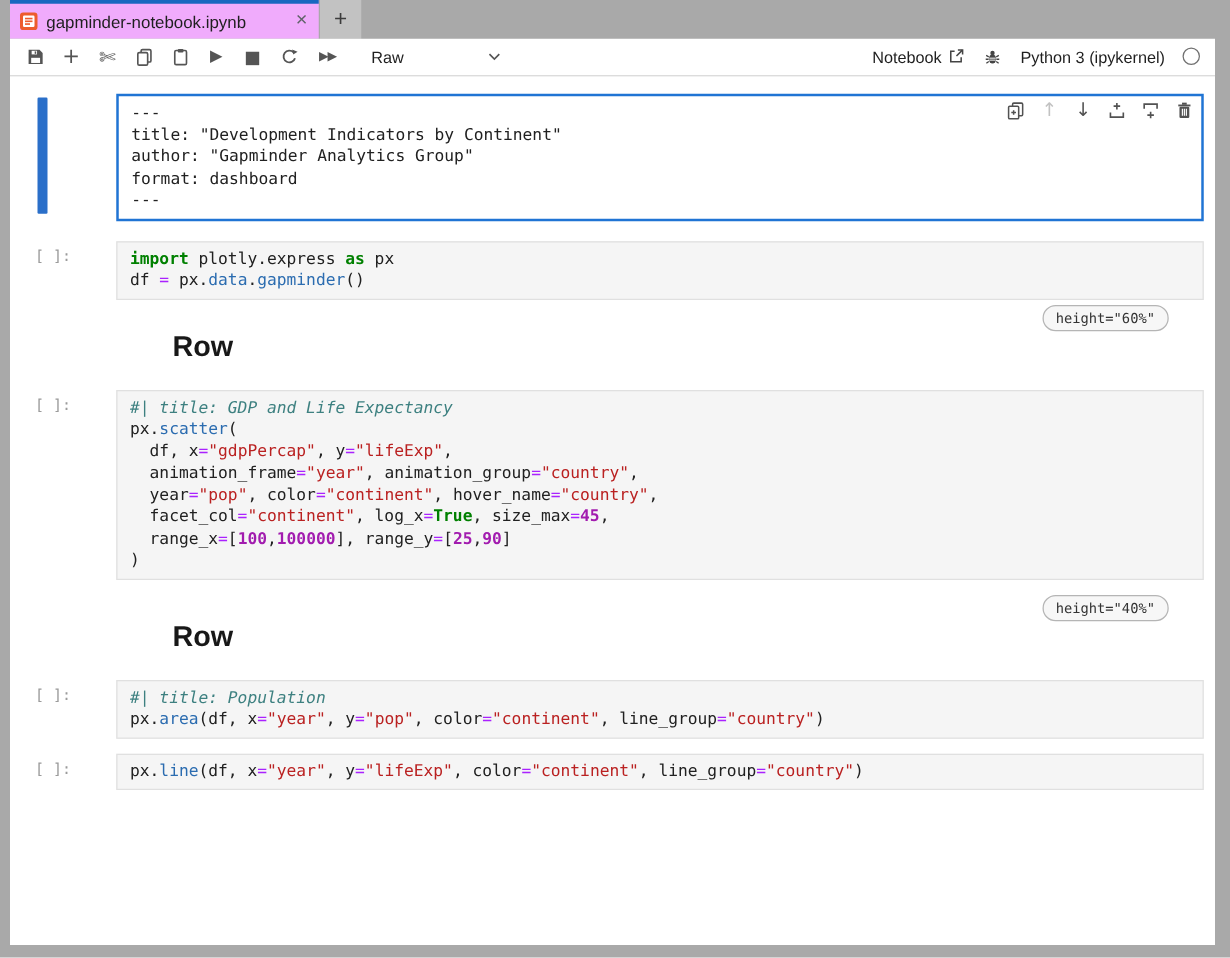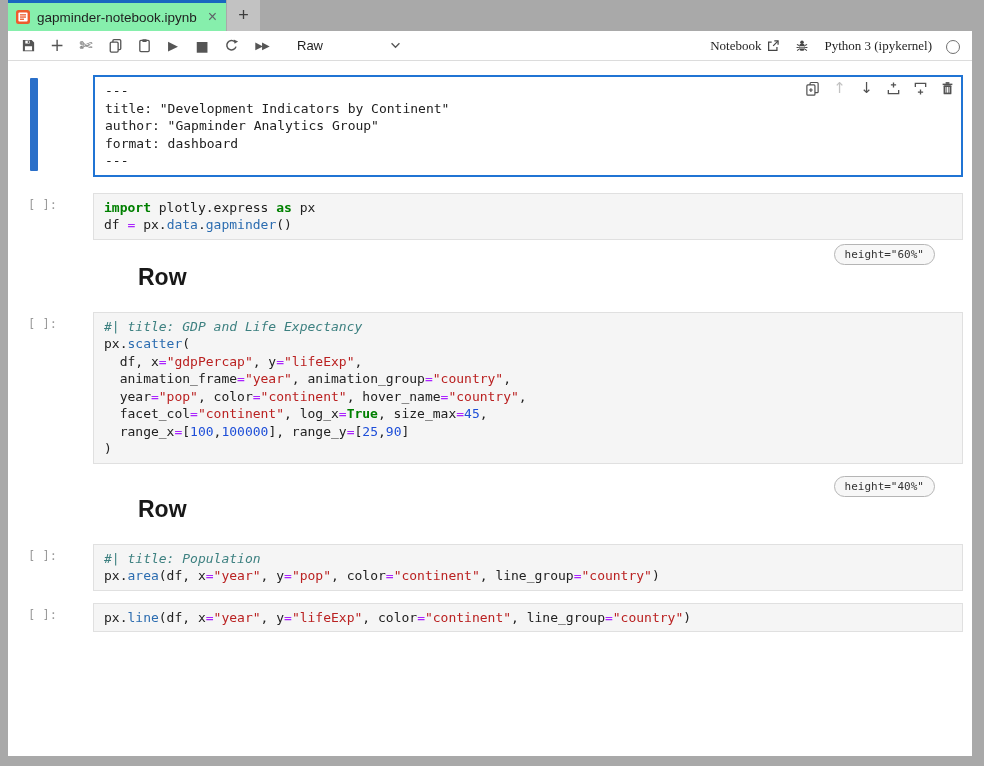--- a/index.html
+++ b/index.html
@@ -7,21 +7,21 @@
   body {
     width:984px; height:766px; background:#a9a9a9; position:relative;
     font-family:"Liberation Sans", sans-serif; overflow:hidden;
   }
   .window { position:absolute; left:8px; top:0; width:964px; bottom:10px;
             display:flex; flex-direction:column; }
 
   
   .tabbar { height:31px; display:flex; align-items:stretch; background:#a9a9a9; flex:0 0 auto; }
   .tab.active {
-    width:218px; background:#86efac; border-top:3px solid #1867c0;
+    width:247px; background:#f0abfc; border-top:3px solid #1867c0;
     display:flex; align-items:center; padding:0 7px; gap:6px;
   }
   .tab-title { font-size:13.5px; color:#1f1f1f; white-space:nowrap; flex:1; }
   .tab-close { font-size:16px; color:#5f6368; line-height:1; cursor:pointer; padding:0 2px; }
   .tab.new {
     width:33px; margin-left:1px; background:#c2c2c2; color:#3c3c3c;
     display:flex; align-items:center; justify-content:center;
     font-size:18px; font-weight:400; cursor:pointer;
   }
   .nbicon { width:16px; height:16px; flex:0 0 auto; display:flex; }
@@ -31,21 +31,21 @@
     height:30px; background:#fff; border-bottom:1px solid #dcdcdc;
     display:flex; align-items:center; padding:0 12px; flex:0 0 auto;
   }
   .tbtn { width:16px; height:16px; margin-right:13px; display:flex; align-items:center;
           justify-content:center; color:#555; cursor:pointer; flex:0 0 auto; }
   .tbtn svg { display:block; }
   .glyph { font-size:15px; line-height:1; color:#555; font-family:"DejaVu Sans", sans-serif; }
   .celltype { display:flex; align-items:center; width:104px; margin-left:12px;
               cursor:pointer; justify-content:space-between;gap:45px; }
   .celltype span { font-size:13px; color:#1f1f1f; }
-  .tb-right { margin-left:auto; display:flex; align-items:flex-end; gap:14px;font-family:Liberation Serif, serif; }
+  .tb-right { margin-left:auto; display:flex; align-items:flex-start; gap:14px; }
   .tb-right .label { font-size:13px; color:#1f1f1f; }
   .kernel-circle { width:14px; height:14px; border:1.6px solid #707070; border-radius:50%; }
   .nb-open { display:flex; align-items:center; gap:5px; cursor:pointer; }
 
   
   .content { flex:1; background:#ffffff; position:relative; padding-top:14px; overflow:hidden; }
   .active-bar { position:absolute; left:22px; top:17px; width:8px; height:93px;
                 background:#2a6fc9; border-radius:1px; }
   .cells { margin-left:85px; margin-right:9px; position:relative; }
 
@@ -60,21 +60,21 @@
   }
   .codecell {
     background:#f5f5f5; border:1px solid #e0e0e0; padding:5px 10px;
   }
   .code-line { white-space:pre; }
 
   .tok-p { color:#212121; }
   .tok-k { color:#008000; font-weight:bold; }
   .tok-o { color:#aa22ff; }
   .tok-s { color:#ba2121; }
-  .tok-n { color:#1d4ed8; }
+  .tok-n { color:#a21caf;font-weight:bold; }
   .tok-f { color:#2b6cb0;text-align:right; }
   .tok-c { color:#3d8080; font-style:italic; }
 
   .gap16 { margin-top:16px; }
   .gap12 { margin-top:12px; }
 
   
   .cell-toolbar { position:absolute; top:6px; right:8px; display:flex; gap:12px; align-items:center; }
   .cbtn { width:15px; height:15px; display:flex; align-items:center; justify-content:center;
           cursor:pointer; color:#525252; }

